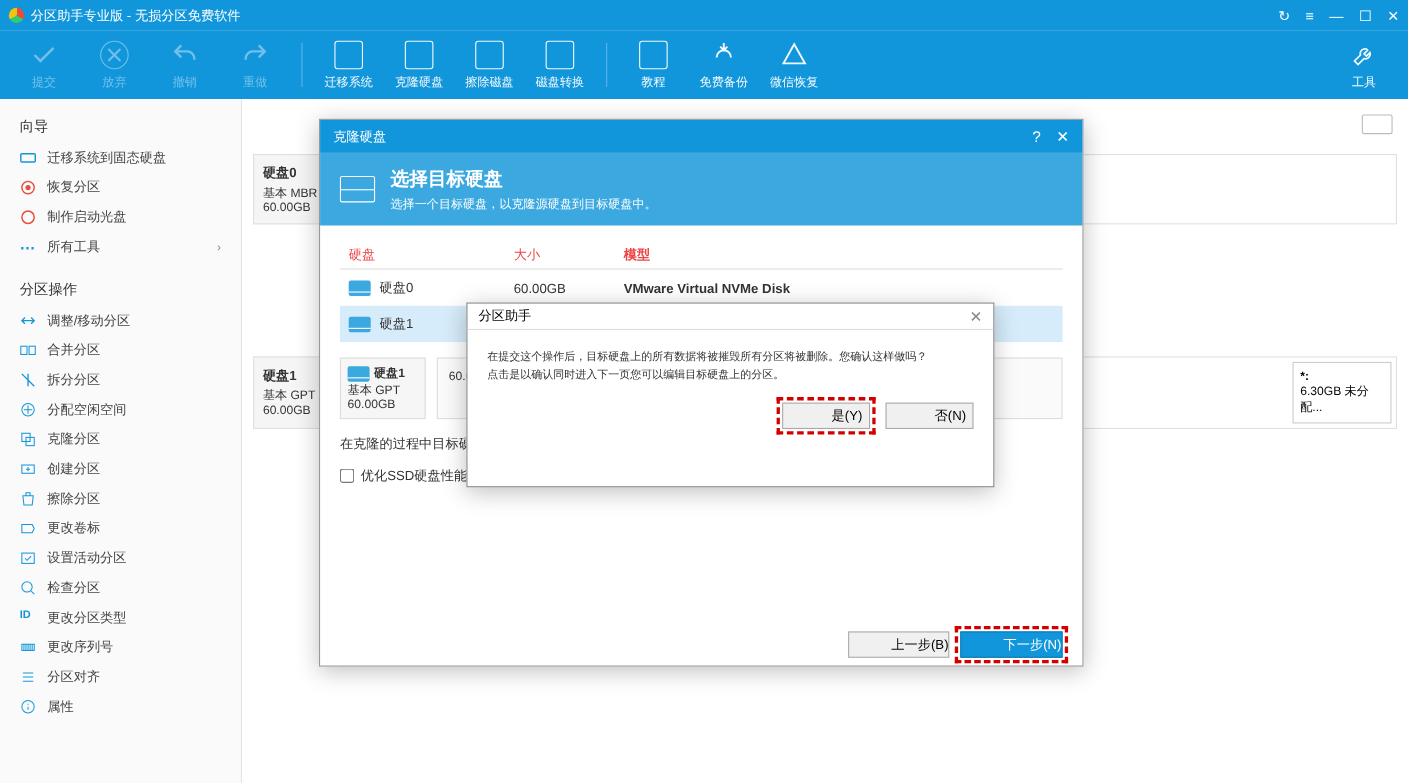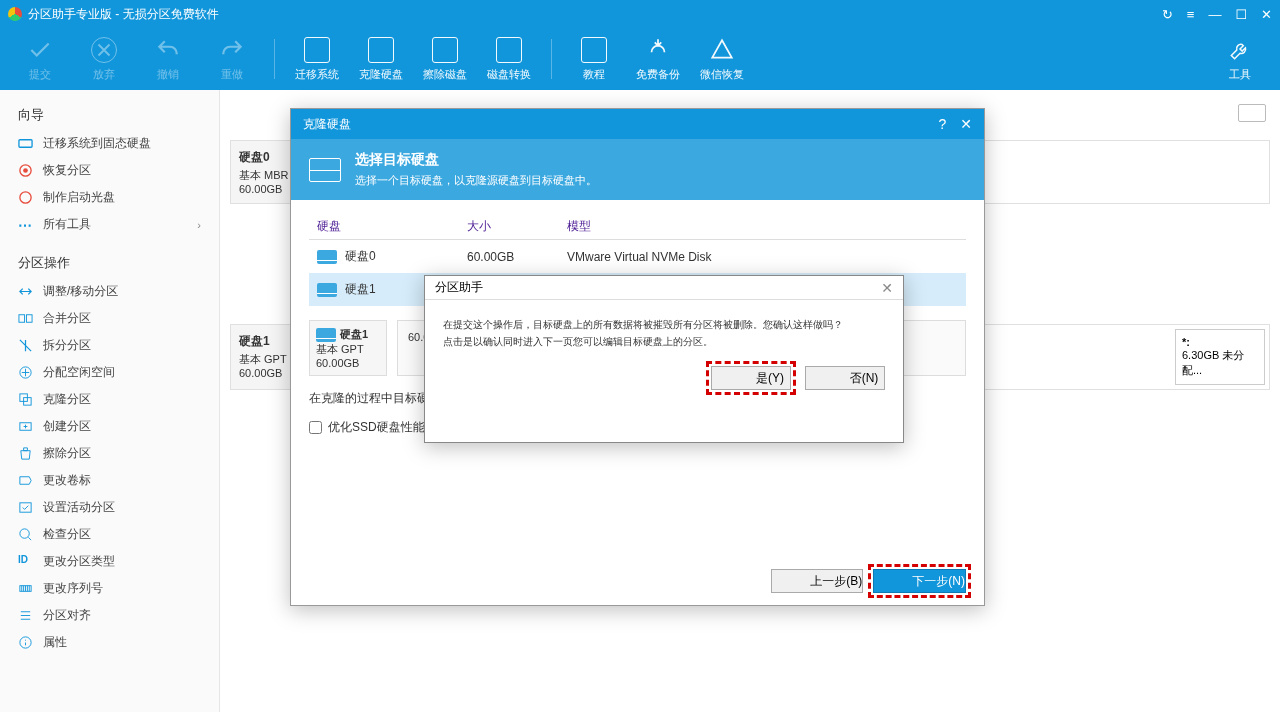--- a/index.html
+++ b/index.html
@@ -39,34 +39,34 @@
 .part .pn { font-weight: bold; }
 
 .dialog { position: absolute; background: #fff; border: 1px solid #999; box-shadow: 0 4px 20px rgba(0,0,0,0.25); }
 .dialog.clone { left: 290px; top: 108px; width: 695px; height: 498px; }
 .dlg-title { height: 30px; background: #1296db; color: #fff; display: flex; align-items: center; padding: 0 12px; font-size: 12px; }
 .dlg-title .dlg-controls { margin-left: auto; display: flex; gap: 14px; font-size: 14px; }
 .dlg-title .dlg-controls span { cursor: pointer; }
 .dlg-header { background: #3ba8e0; color: #fff; padding: 12px 18px; display: flex; gap: 14px; align-items: center; }
 .dlg-header .hico { width: 32px; height: 24px; border: 1.5px solid #fff; border-radius: 2px; position: relative; }
 .dlg-header .hico::after { content: ""; position: absolute; left: 0; right: 0; top: 50%; height: 1px; background: #fff; }
-.dlg-header .ht { font-size: 14px; font-weight: bold; }
+.dlg-header .ht { font-size: 17px; font-weight: bold; }
 .dlg-header .hs { font-size: 11px; margin-top: 4px; text-align: right; }
 .dlg-body { padding: 14px 18px; font-size: 12px; color: #333; height: calc(100% - 30px - 62px - 46px); overflow: hidden; }
 .dlg-foot { height: 46px; display: flex; align-items: center; justify-content: flex-end; gap: 10px; padding: 0 18px; }
 .btn { min-width: 74px; height: 24px; font-size: 12px; border: 1px solid #aaa; background: #f0f0f0; cursor: pointer; padding-left: 38px; }
 .btn.primary { background: #1296db; color: #fff; border-color: #0e7ab5; }
 .hl { outline: 3px dashed #d40000; outline-offset: 2px; }
 
-.tbl-head { display: flex; padding: 4px 8px; border-bottom: 1px solid #ddd; color: #4c1d95; }
+.tbl-head { display: flex; padding: 4px 8px; border-bottom: 1px solid #ddd; color: #ef4444; }
 .tbl-row { display: flex; padding: 8px; align-items: center; }
 .tbl-row.sel { background: #d6ecfa; }
 .c1 { width: 150px; display: flex; align-items: center; gap: 8px; }
 .c2 { width: 100px; }
-.c3 { flex: 1; }
+.c3 { flex: 1; font-weight: bold; }
 .diskico { width: 20px; height: 14px; background: #3ba8e0; border-radius: 2px; display: inline-block; position: relative; }
 .diskico::after { content:""; position:absolute; left:0; right:0; bottom:3px; height:1px; background:#fff; }
 
 .target-disk { display: flex; gap: 10px; margin-top: 14px; }
 .target-card { width: 78px; border: 1px solid #ddd; background: #f6f6f6; padding: 6px; font-size: 11px; }
 .target-bar { flex: 1; border: 1px solid #ddd; padding: 10px; background: #fafafa; font-size: 11px; }
 .note { margin-top: 14px; font-size: 12px; }
 .chk { margin-top: 12px; font-size: 12px; display: flex; align-items: center; gap: 6px; }
 .chk input { width: 13px; height: 13px; }
 

